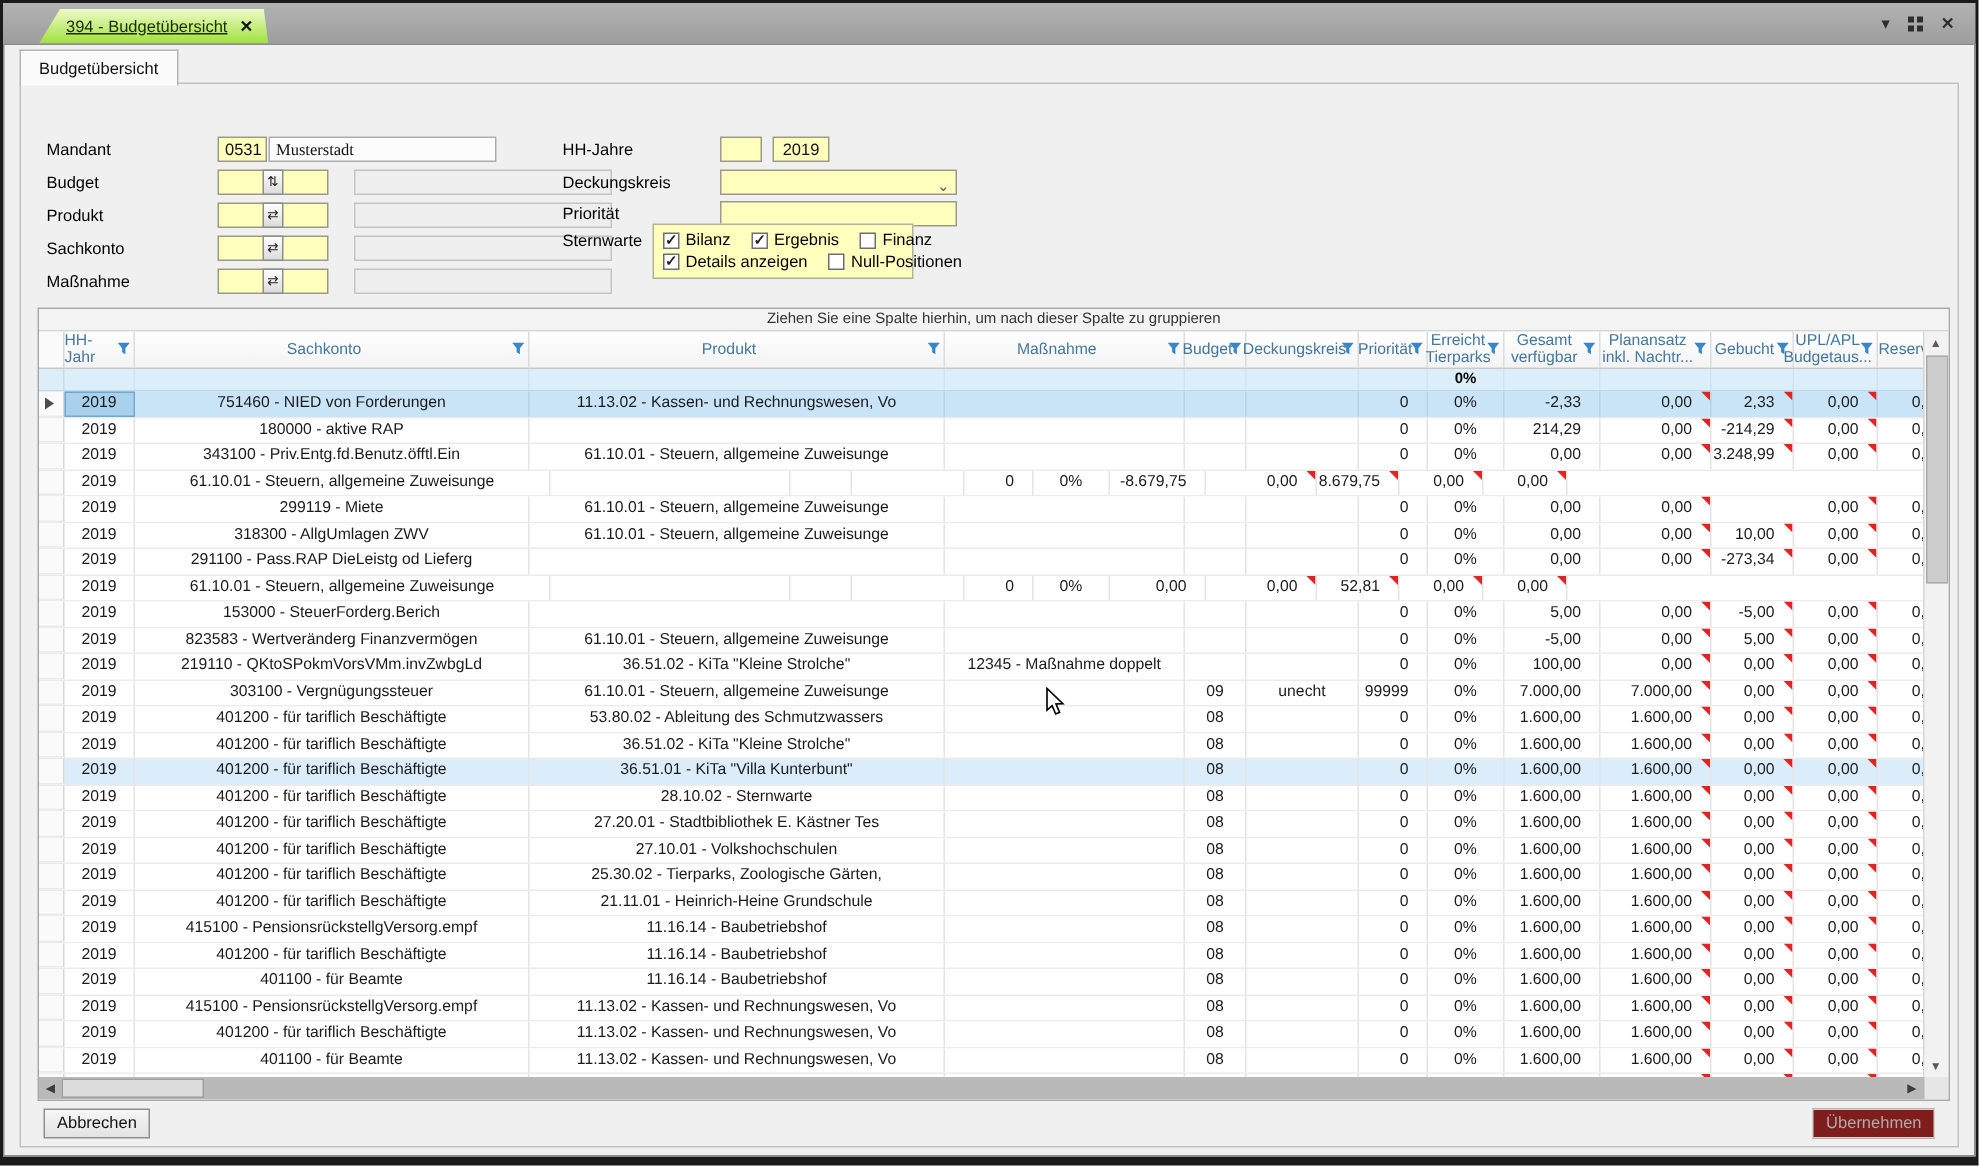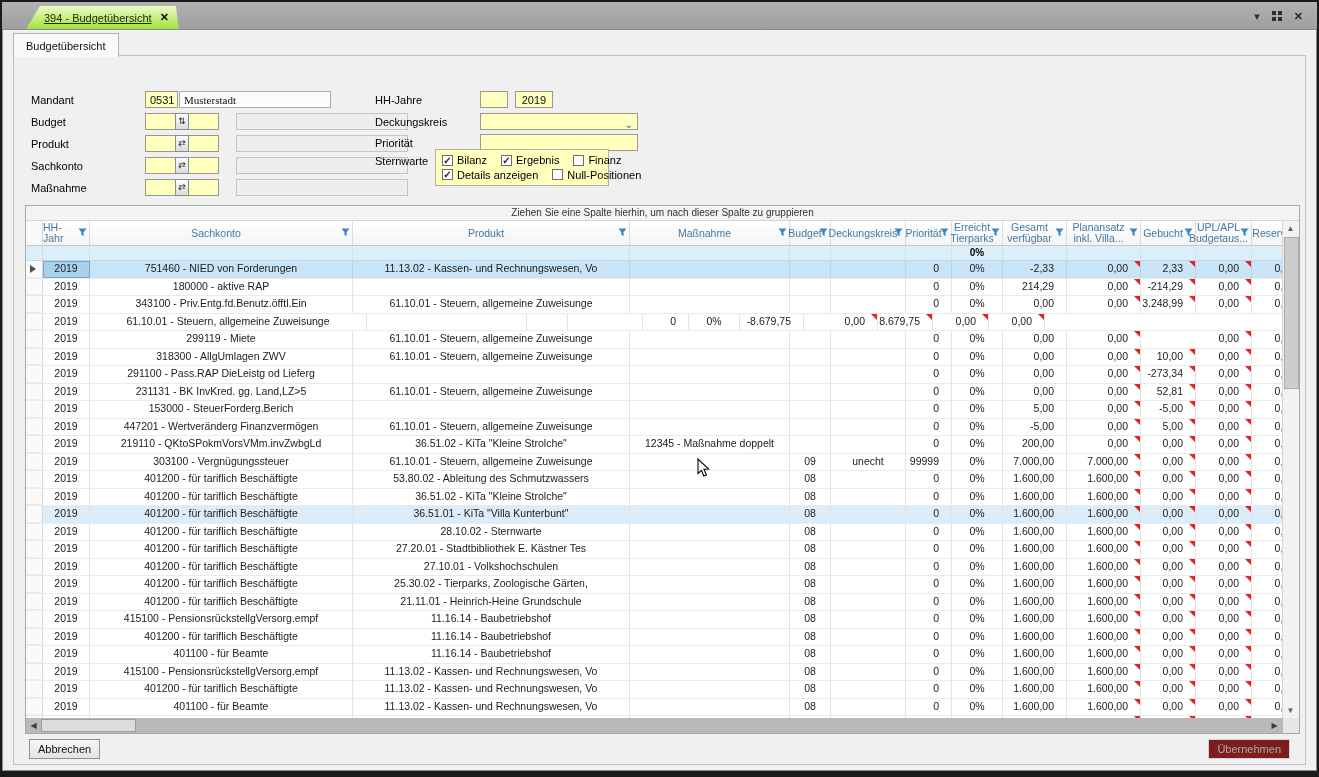--- a/index.html
+++ b/index.html
@@ -238,21 +238,21 @@
               </div>
               <div class="hcell" style="width: 64px;">
                 <div>Gesamt</div>
                 <div>verfügbar</div>
                 <svg class="funnel" width="9" height="9" viewBox="0 0 9 9">
                   <path d="M0.5 0.5 h8 L5.6 4.2 V8.2 L3.4 6.8 V4.2 Z" fill="#3a87c8"></path>
                 </svg>
               </div>
               <div class="hcell" style="width: 74px;">
                 <div>Planansatz</div>
-                <div>inkl. Villa...</div>
+                <div>inkl. Nachtr...</div>
                 <svg class="funnel" width="9" height="9" viewBox="0 0 9 9">
                   <path d="M0.5 0.5 h8 L5.6 4.2 V8.2 L3.4 6.8 V4.2 Z" fill="#3a87c8"></path>
                 </svg>
               </div>
               <div class="hcell" style="width: 55px;">
                 <div>Gebucht</div>
                 <svg class="funnel" width="9" height="9" viewBox="0 0 9 9">
                   <path d="M0.5 0.5 h8 L5.6 4.2 V8.2 L3.4 6.8 V4.2 Z" fill="#3a87c8"></path>
                 </svg>
               </div>
@@ -393,21 +393,20 @@
                 <div class="gcell c" style="width: 51px;">0%</div>
                 <div class="gcell r" style="width: 64px;">0,00</div>
                 <div class="gcell r tri" style="width: 74px;">0,00</div>
                 <div class="gcell r tri" style="width: 55px;">-273,34</div>
                 <div class="gcell r tri" style="width: 56px;">0,00</div>
                 <div class="gcell r tri" style="width: 56px;">0,00</div>
               </div>
               <div class="grow">
                 <div class="gutter"></div>
                 <div class="gcell c" style="width: 47px;">2019</div>
-                <div class="gcell c" style="width: 263px;">231131 - BK InvKred. gg. Land,LZ&gt;5</div>
                 <div class="gcell c" style="width: 277px;">61.10.01 - Steuern, allgemeine Zuweisunge</div>
                 <div class="gcell c" style="width: 160px;"></div>
                 <div class="gcell c" style="width: 41px;"></div>
                 <div class="gcell c" style="width: 75px;"></div>
                 <div class="gcell r" style="width: 46px;">0</div>
                 <div class="gcell c" style="width: 51px;">0%</div>
                 <div class="gcell r" style="width: 64px;">0,00</div>
                 <div class="gcell r tri" style="width: 74px;">0,00</div>
                 <div class="gcell r tri" style="width: 55px;">52,81</div>
                 <div class="gcell r tri" style="width: 56px;">0,00</div>
@@ -425,21 +424,21 @@
                 <div class="gcell c" style="width: 51px;">0%</div>
                 <div class="gcell r" style="width: 64px;">5,00</div>
                 <div class="gcell r tri" style="width: 74px;">0,00</div>
                 <div class="gcell r tri" style="width: 55px;">-5,00</div>
                 <div class="gcell r tri" style="width: 56px;">0,00</div>
                 <div class="gcell r tri" style="width: 56px;">0,00</div>
               </div>
               <div class="grow">
                 <div class="gutter"></div>
                 <div class="gcell c" style="width: 47px;">2019</div>
-                <div class="gcell c" style="width: 263px;">447201 - Wertveränderg Finanzvermögen</div>
+                <div class="gcell c" style="width: 263px;">823583 - Wertveränderg Finanzvermögen</div>
                 <div class="gcell c" style="width: 277px;">61.10.01 - Steuern, allgemeine Zuweisunge</div>
                 <div class="gcell c" style="width: 160px;"></div>
                 <div class="gcell c" style="width: 41px;"></div>
                 <div class="gcell c" style="width: 75px;"></div>
                 <div class="gcell r" style="width: 46px;">0</div>
                 <div class="gcell c" style="width: 51px;">0%</div>
                 <div class="gcell r" style="width: 64px;">-5,00</div>
                 <div class="gcell r tri" style="width: 74px;">0,00</div>
                 <div class="gcell r tri" style="width: 55px;">5,00</div>
                 <div class="gcell r tri" style="width: 56px;">0,00</div>
@@ -448,21 +447,21 @@
               <div class="grow">
                 <div class="gutter"></div>
                 <div class="gcell c" style="width: 47px;">2019</div>
                 <div class="gcell c" style="width: 263px;">219110 - QKtoSPokmVorsVMm.invZwbgLd</div>
                 <div class="gcell c" style="width: 277px;">36.51.02 - KiTa "Kleine Strolche"</div>
                 <div class="gcell c" style="width: 160px;">12345 - Maßnahme doppelt</div>
                 <div class="gcell c" style="width: 41px;"></div>
                 <div class="gcell c" style="width: 75px;"></div>
                 <div class="gcell r" style="width: 46px;">0</div>
                 <div class="gcell c" style="width: 51px;">0%</div>
-                <div class="gcell r" style="width: 64px;">200,00</div>
+                <div class="gcell r" style="width: 64px;">100,00</div>
                 <div class="gcell r tri" style="width: 74px;">0,00</div>
                 <div class="gcell r tri" style="width: 55px;">0,00</div>
                 <div class="gcell r tri" style="width: 56px;">0,00</div>
                 <div class="gcell r tri" style="width: 56px;">0,00</div>
               </div>
               <div class="grow">
                 <div class="gutter"></div>
                 <div class="gcell c" style="width: 47px;">2019</div>
                 <div class="gcell c" style="width: 263px;">303100 - Vergnügungssteuer</div>
                 <div class="gcell c" style="width: 277px;">61.10.01 - Steuern, allgemeine Zuweisunge</div>

